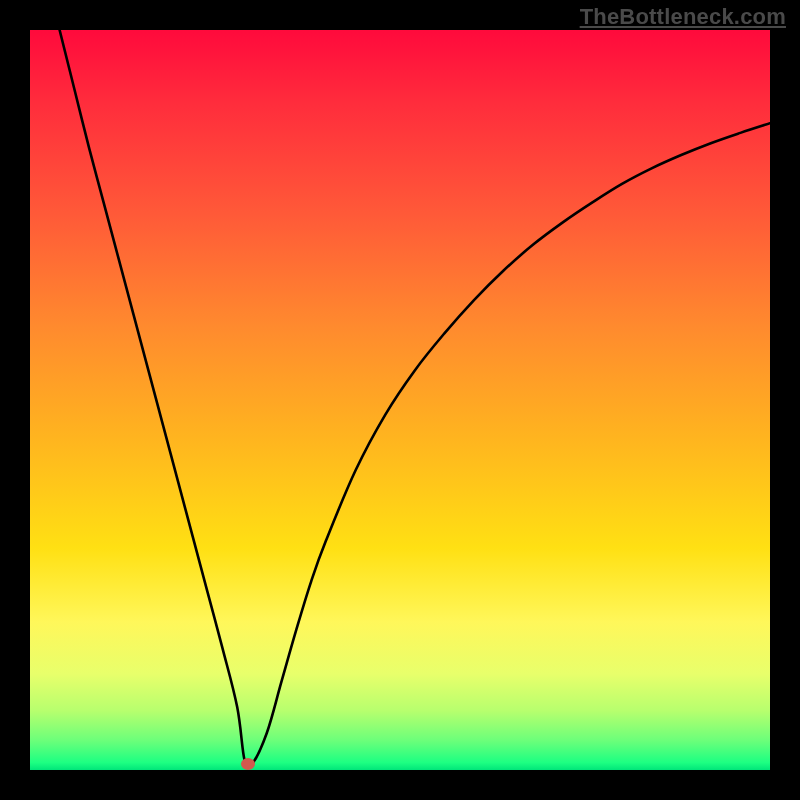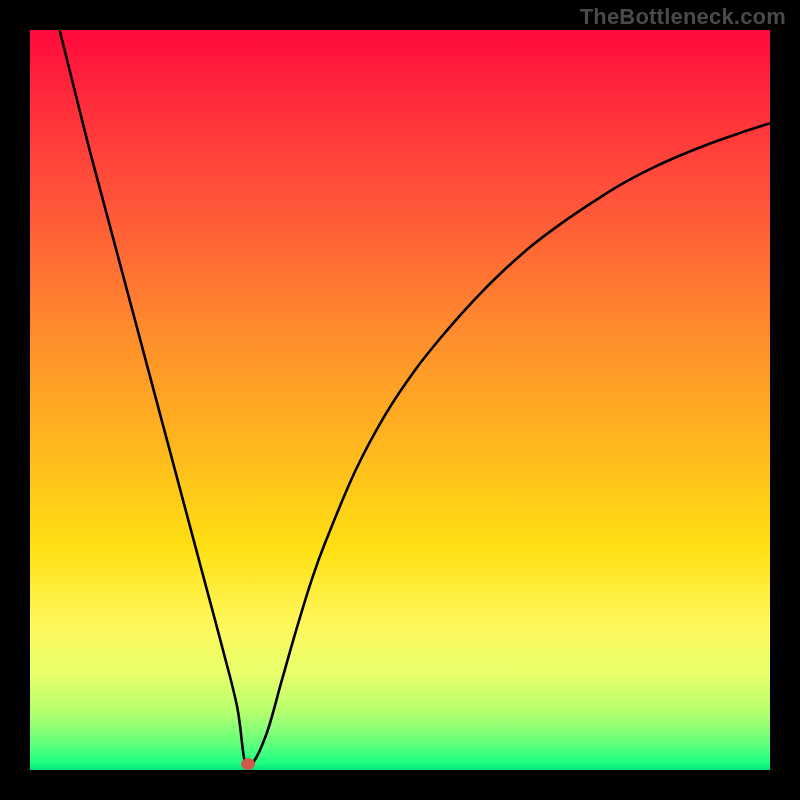--- a/index.html
+++ b/index.html
@@ -19,20 +19,21 @@
   }
   .watermark {
     position: absolute;
     top: 4px;
     right: 14px;
     color: #4a4a4a;
     font-size: 22px;
     font-weight: 600;
     letter-spacing: 0.2px;
     user-select: none;
+    text-decoration: underline;
   }
   .plot-area {
     position: absolute;
     left: 30px;
     top: 30px;
     width: 740px;
     height: 740px;
     
     background: linear-gradient(
       to bottom,

